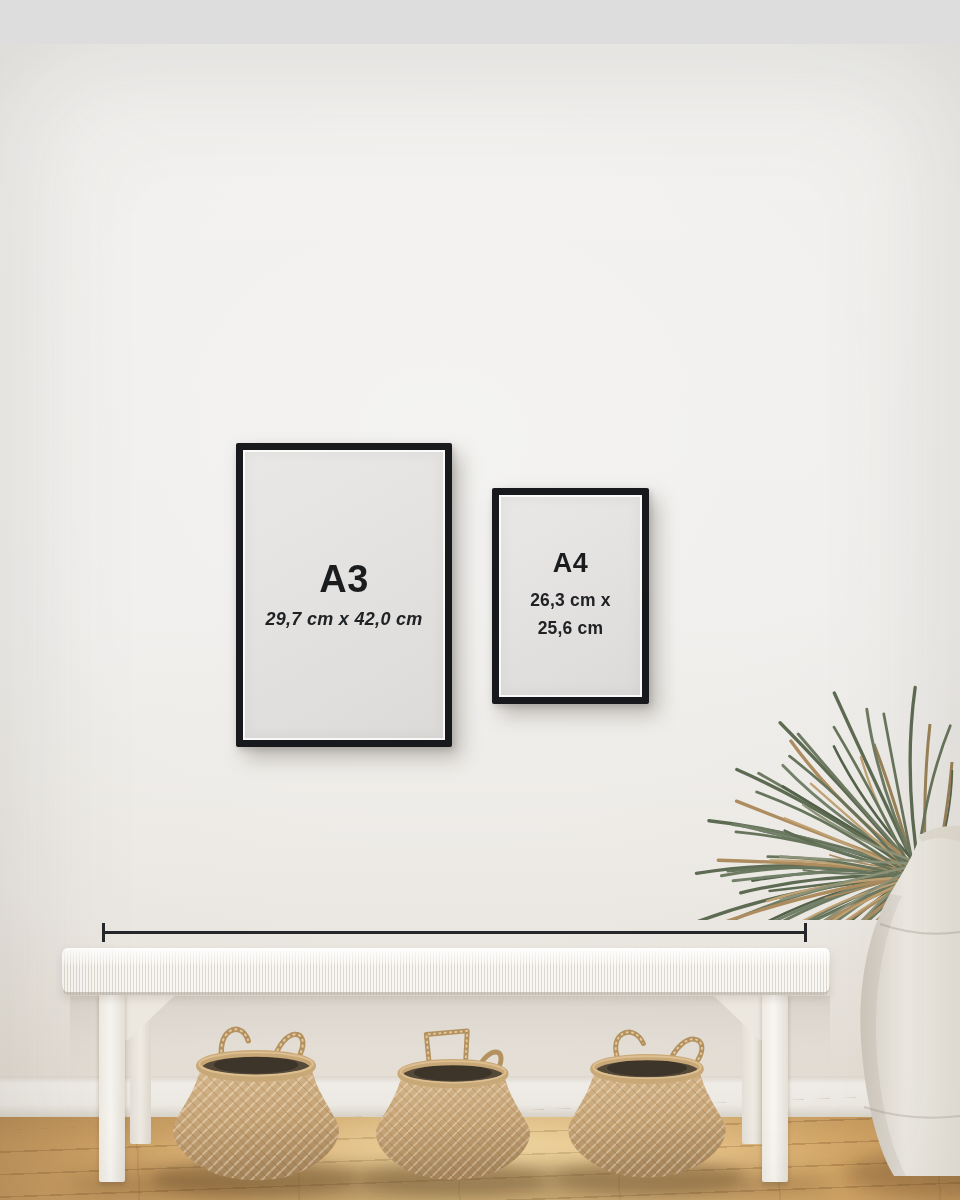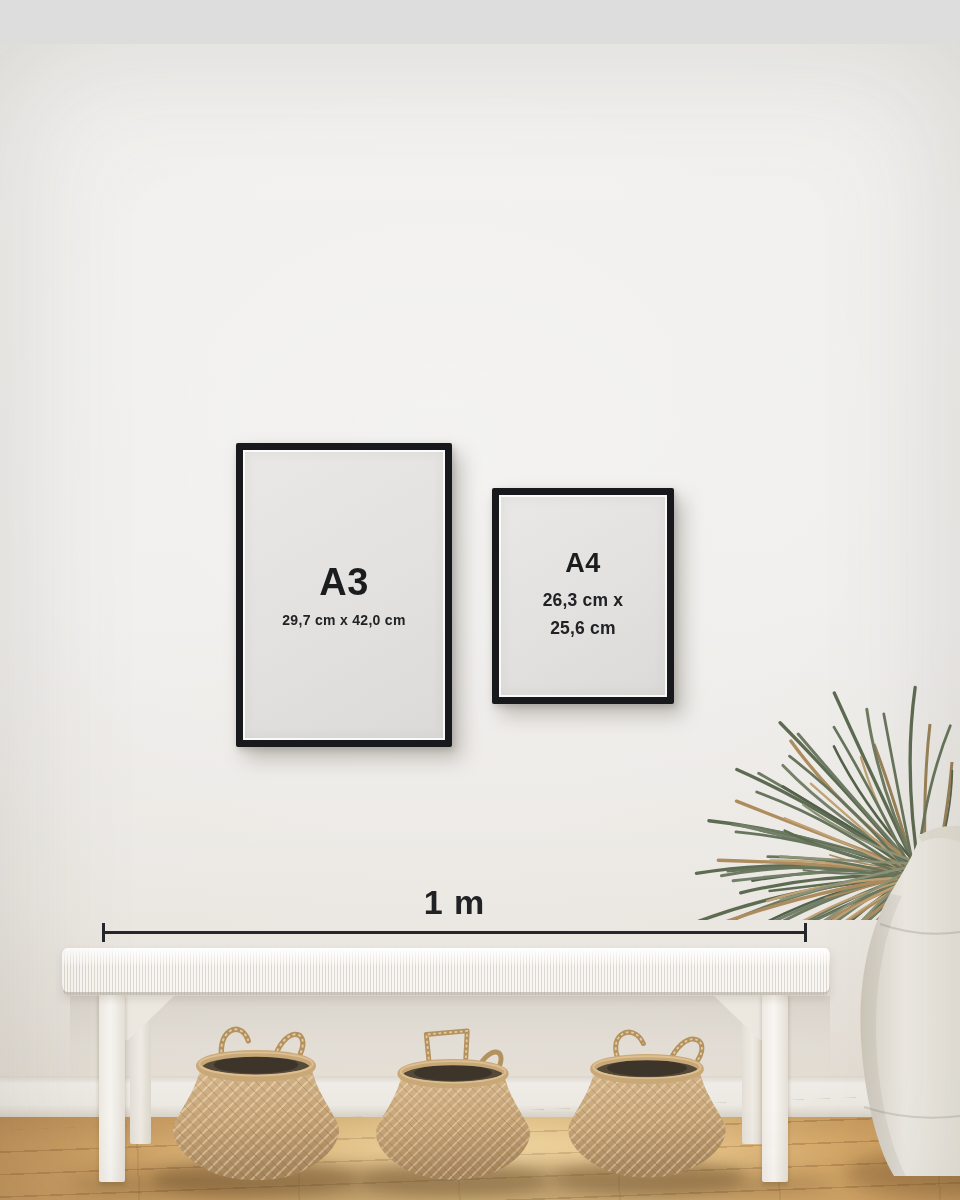--- a/index.html
+++ b/index.html
@@ -23,29 +23,29 @@
     background:
       repeating-linear-gradient(180deg,rgba(255,255,255,0) 0 21px,rgba(125,86,43,0.30) 21px 22.5px),
       repeating-linear-gradient(90deg,rgba(125,86,43,0) 0 158px,rgba(125,86,43,0.14) 158px 160px);}
   .floor-sheen{position:absolute;left:0;top:1073px;width:960px;height:127px;
     background:radial-gradient(60% 90% at 50% 30%,rgba(255,244,214,0.35) 0%,rgba(255,244,214,0) 60%),
                linear-gradient(180deg,rgba(90,60,25,0.10) 0%,rgba(90,60,25,0) 22%,rgba(90,60,25,0) 70%,rgba(70,45,18,0.12) 100%);}
   
   .frame{position:absolute;background:#17191d;border-radius:2px;
     box-shadow:9px 11px 20px rgba(108,102,92,0.38),2px 3px 6px rgba(108,102,92,0.28);}
   .frame-a3{left:236px;top:399px;width:216px;height:304px;}
-  .frame-a4{left:492px;top:444px;width:182px;height:216px;}
+  .frame-a4{left:492px;top:444px;width:129px;height:216px;padding-left:28px;}
   .paper{position:absolute;inset:7px;display:flex;flex-direction:column;align-items:center;justify-content:center;
     background:linear-gradient(150deg,#e9e8e6 0%,#e2e1df 55%,#dbdad8 100%);
     box-shadow:inset 0 0 0 2px rgba(255,255,255,0.85),inset 0 0 14px rgba(120,115,105,0.12);}
   .size-label{color:#1b1c1e;font-weight:800;letter-spacing:0.5px;line-height:1;}
   .frame-a3 .size-label{font-size:38px;}
   .frame-a4 .size-label{font-size:27px;}
   .size-dims{color:#212225;font-weight:700;text-align:center;}
-  .frame-a3 .size-dims{font-size:14px;margin-top:11px;letter-spacing:0.3px;}
+  .frame-a3 .size-dims{font-size:18px;margin-top:11px;letter-spacing:0.3px;font-style:italic;}
   .frame-a4 .size-dims{font-size:17.5px;margin-top:9px;line-height:1.6;letter-spacing:0.2px;max-width:120px;}
   
   .ruler-label{position:absolute;left:102px;top:839px;width:705px;text-align:center;
     color:#212226;font-size:34px;font-weight:700;letter-spacing:1px;}
   .ruler-line{position:absolute;left:102px;top:887px;width:705px;height:3px;background:#26272b;}
   .ruler-line::before,.ruler-line::after{content:"";position:absolute;top:-8px;width:3px;height:19px;background:#26272b;}
   .ruler-line::before{left:0;}
   .ruler-line::after{right:0;}
   
   .plant-svg{position:absolute;left:600px;top:328px;width:360px;height:548px;}
@@ -108,21 +108,20 @@
   <div class="frame frame-a4">
     <div class="paper">
       <div class="size-label">A4</div>
       <div class="size-dims">
         <div>26,3 cm x</div>
         <div>25,6 cm</div>
       </div>
     </div>
   </div>
 
-  <div class="ruler-label">1 m</div>
   <div class="ruler-line"></div>
 
   <svg class="plant-svg" viewBox="0 0 360 548" aria-hidden="true">
     <defs>
       <g id="frond" fill="none" stroke-linecap="round" stroke-width="2.2">
         <path d="M0 0 Q-80 -4 -150 14"></path>
         <path d="M0 0 Q-76 -22 -148 -18"></path>
         <path d="M0 0 Q-70 -38 -136 -52"></path>
         <path d="M0 0 Q-58 -52 -114 -84"></path>
         <path d="M0 0 Q-42 -62 -82 -112"></path>

